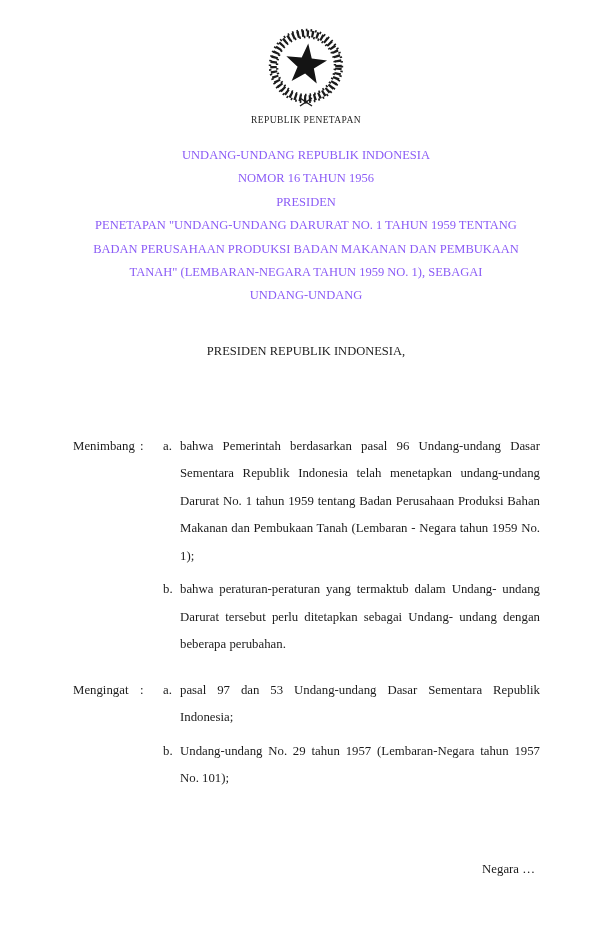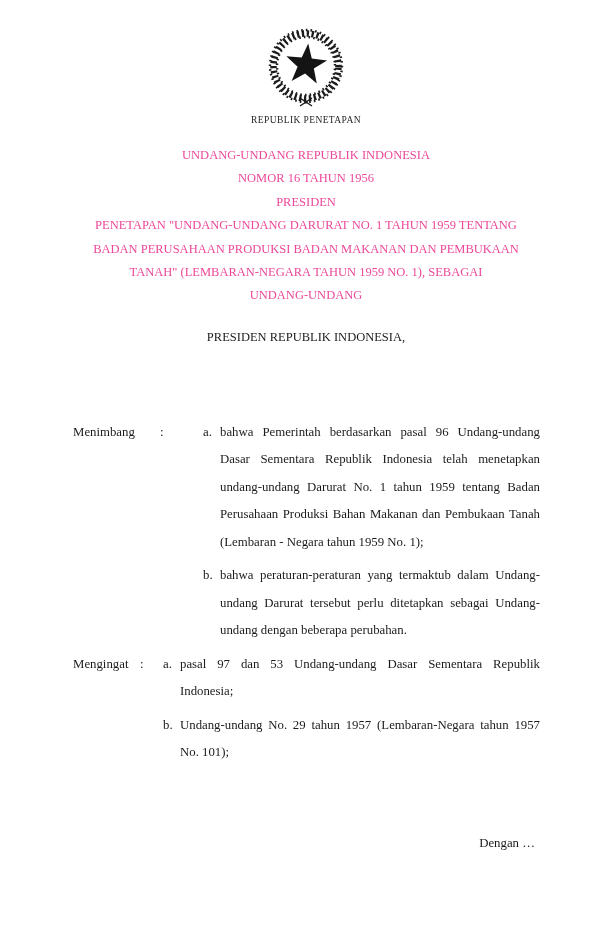--- a/index.html
+++ b/index.html
@@ -30,38 +30,38 @@
     line-height: 12px;
     letter-spacing: 0.4px;
     color: #1e1e1e;
   }
   
   .title-block {
     margin-top: 18px;
     text-align: center;
     font-size: 12.5px;
     line-height: 23.4px;
-    color: #ec4899;
+    color: #8b5cf6;
   }
   .salutation {
-    margin-top: 18px;
+    margin-top: 32px;
     text-align: center;
     font-size: 12.5px;
     line-height: 23px;
   }
   
   .clause {
     display: flex;
     align-items: flex-start;
     padding: 0 72px 0 73px;
     font-size: 12.8px;
     line-height: 27.5px;
   }
-  .clause-first { margin-top: 70px; gap: 20px; }
-  .clause-next  { margin-top: 6px; }
+  .clause-first { margin-top: 70px; }
+  .clause-next  { margin-top: 18px; }
   .clause-label { width: 67px; flex: 0 0 67px; }
   .clause-colon { width: 23px; flex: 0 0 23px; }
   .clause-items { flex: 1 1 auto; }
   .clause-item  { display: flex; align-items: flex-start; }
   .clause-item + .clause-item { margin-top: 6px; }
   .item-marker  { width: 17px; flex: 0 0 17px; }
   .item-text {
     flex: 1 1 auto;
     text-align: justify;
     text-align-last: left;
@@ -132,15 +132,15 @@
         <div class="item-marker">a.</div>
         <div class="item-text">pasal 97 dan 53 Undang-undang Dasar Sementara Republik Indonesia;</div>
       </div>
       <div class="clause-item">
         <div class="item-marker">b.</div>
         <div class="item-text">Undang-undang No. 29 tahun 1957 (Lembaran-Negara tahun 1957 No. 101);</div>
       </div>
     </div>
   </section>
 
-  <div class="catchword">Dengan …</div>
+  <div class="catchword">Negara …</div>
 
 </div>
 
 </body></html>

